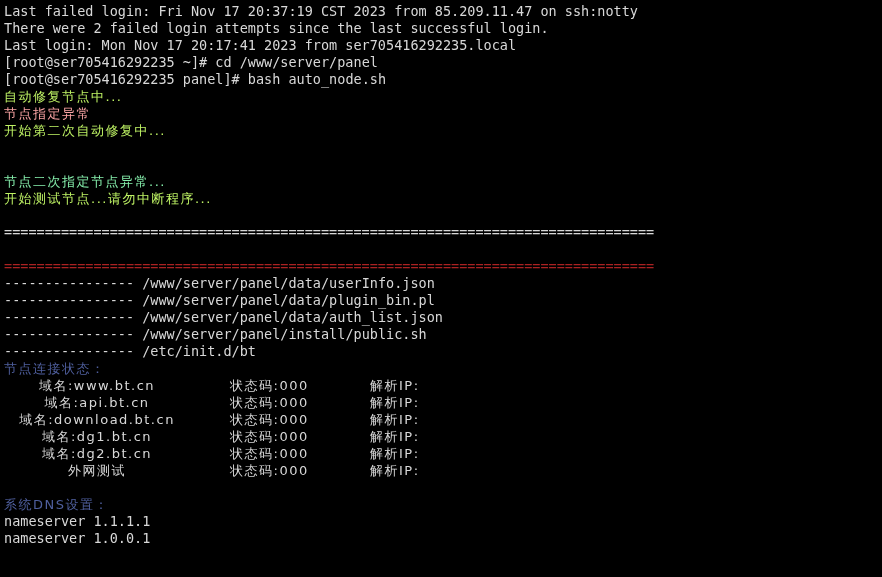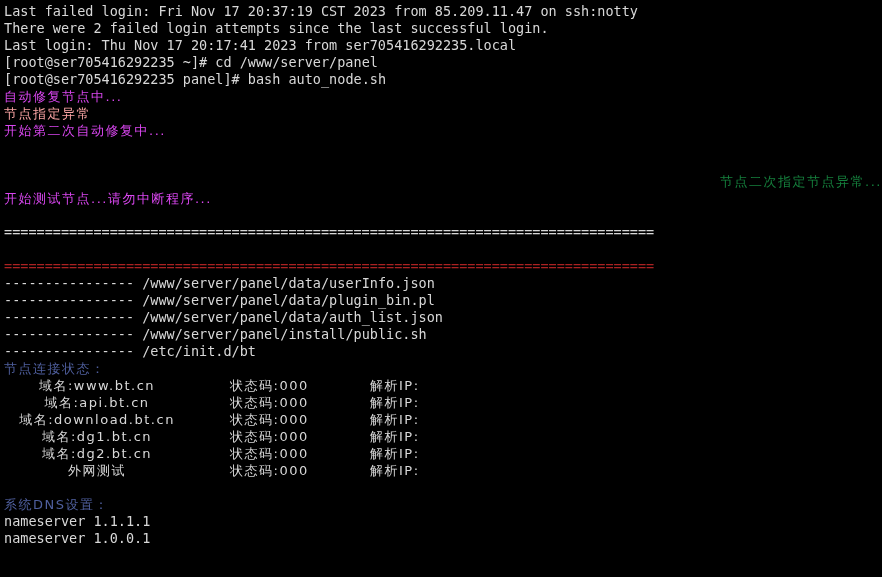--- a/index.html
+++ b/index.html
@@ -23,23 +23,23 @@
   }
   .line {
     white-space: pre;
     height: 17px;
     line-height: 17px;
     font-size: 13.5px;
   }
   .line.blank { color: transparent; }
 
   .c-white  { color: #d8d8d8; }
-  .c-green  { color: #d946ef; }
+  .c-green  { color: #bef264; }
   .c-yellow { color: #fca5a5; }
-  .c-red    { color: #15803d; text-align: right; }
+  .c-red    { color: #86efac; }
   .c-darkred{ color: #aa2222; }
   .c-blue   { color: #4f5f9e; }
 
   
   .cjk {
     font-family: "DejaVu Sans", "Liberation Sans", sans-serif;
     letter-spacing: 1.5px;
     font-size: 13px;
   }
 
@@ -49,21 +49,21 @@
   .col-status { display: inline-block; width: 140px; vertical-align: top; margin-left: 40px; }
   .col-ip     { display: inline-block; vertical-align: top; }
 </style>
 </head>
 <body>
 
 <div id="terminal">
 
   <div class="line c-white">Last failed login: Fri Nov 17 20:37:19 CST 2023 from 85.209.11.47 on ssh:notty</div>
   <div class="line c-white">There were 2 failed login attempts since the last successful login.</div>
-  <div class="line c-white">Last login: Thu Nov 17 20:17:41 2023 from ser705416292235.local</div>
+  <div class="line c-white">Last login: Mon Nov 17 20:17:41 2023 from ser705416292235.local</div>
 
   <div class="line c-white"><span>[root@ser705416292235 ~]# </span><span>cd /www/server/panel</span></div>
 
   <div class="line c-white"><span>[root@ser705416292235 panel]# </span><span>bash auto_node.sh</span></div>
 
   <div class="line cjk c-green">自动修复节点中...</div>
   <div class="line cjk c-yellow">节点指定异常</div>
   <div class="line cjk c-green">开始第二次自动修复中...</div>
   <div class="line blank">&nbsp;</div>
   <div class="line blank">&nbsp;</div>

